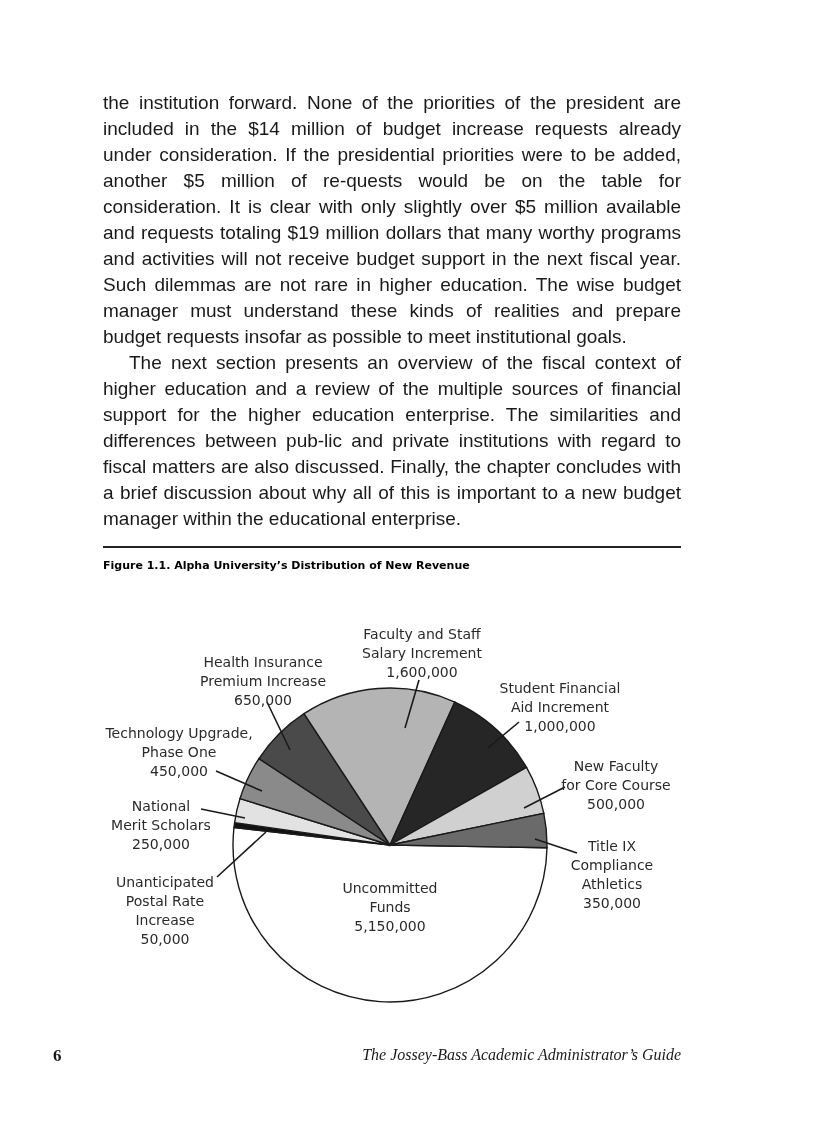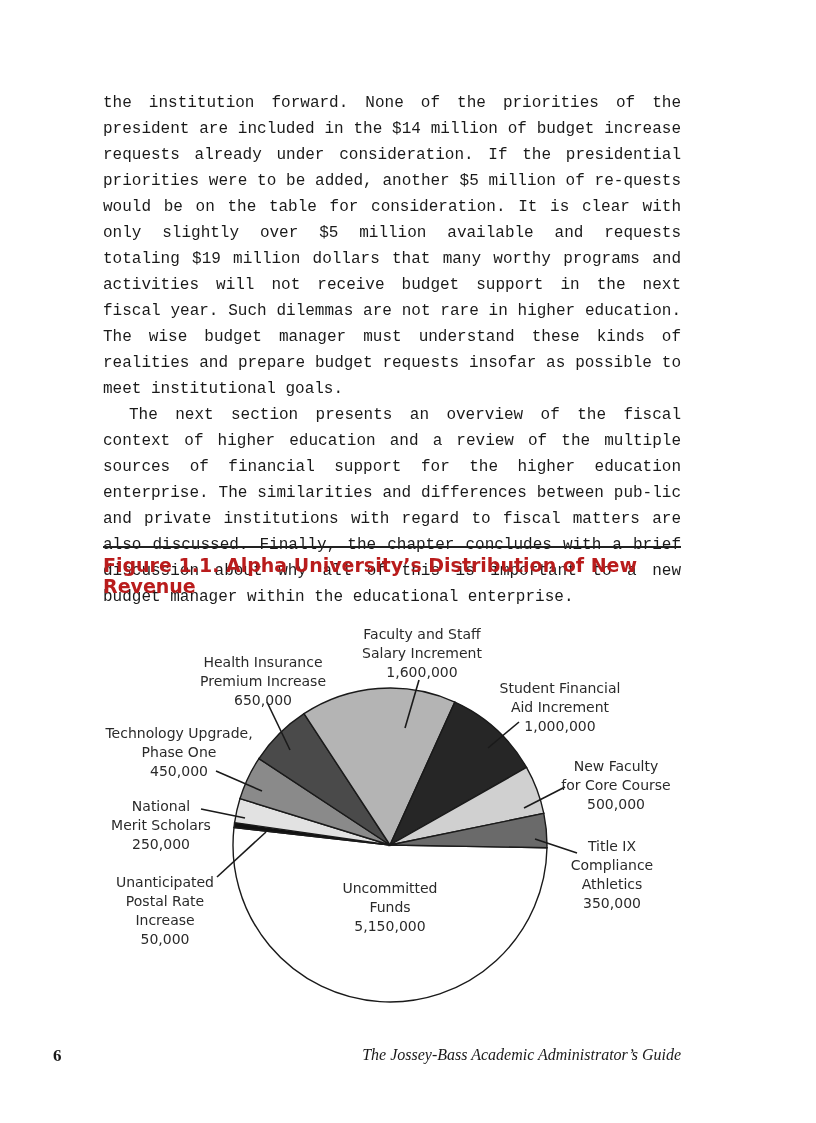--- a/index.html
+++ b/index.html
@@ -1,21 +1,21 @@
 <!DOCTYPE html>
 <html><head>
 <meta charset="utf-8">
 <style>
   html, body { margin:0; padding:0; background:#ffffff; }
   body { width:816px; height:1123px; position:relative; overflow:hidden; color:#1a1a1a; }
-  .body-text { position:absolute; left:103px; top:90px; width:578px; font-family:Liberation Mono, monospace; font-size:16px; line-height:26px; text-align:justify; }
+  .body-text { position:absolute; left:103px; top:90px; width:578px; font-family:Liberation Sans, sans-serif; font-size:19px; line-height:26px; text-align:justify; }
   .body-text p { margin:0; }
   .body-text p.indent { text-indent:26px; }
   .rule { position:absolute; left:103px; top:546px; width:578px; height:0; border-top:2px solid #222; }
-  .caption { position:absolute; left:103px; top:555px; width:578px; font-family:"DejaVu Sans", "Liberation Sans", sans-serif; font-weight:bold; font-size:19px; line-height:21px; color:#b91c1c; }
+  .caption { position:absolute; left:103px; top:555px; width:578px; font-family:"DejaVu Sans", "Liberation Sans", sans-serif; font-weight:bold; font-size:11px; line-height:21px; color:#000000; }
   svg.chart { position:absolute; left:0; top:0; }
   .lbl { font-family:"DejaVu Sans", "Liberation Sans", sans-serif; font-size:14px; fill:#2a2a2a; }
   .folio { position:absolute; left:53px; top:1046px; font-family:"Liberation Serif", serif; font-weight:bold; font-size:17px; }
   .running { position:absolute; right:135px; top:1046px; font-family:"Liberation Serif", serif; font-style:italic; font-size:16px; }
 </style>
 </head>
 <body>
 
 <div class="body-text">
   <p>the institution forward. None of the priorities of the president are included in the $14 million of budget increase requests already under consideration. If the presidential priorities were to be added, another $5 million of re-quests would be on the table for consideration. It is clear with only slightly over $5 million available and requests totaling $19 million dollars that many worthy programs and activities will not receive budget support in the next fiscal year. Such dilemmas are not rare in higher education. The wise budget manager must understand these kinds of realities and prepare budget requests insofar as possible to meet institutional goals.</p>

